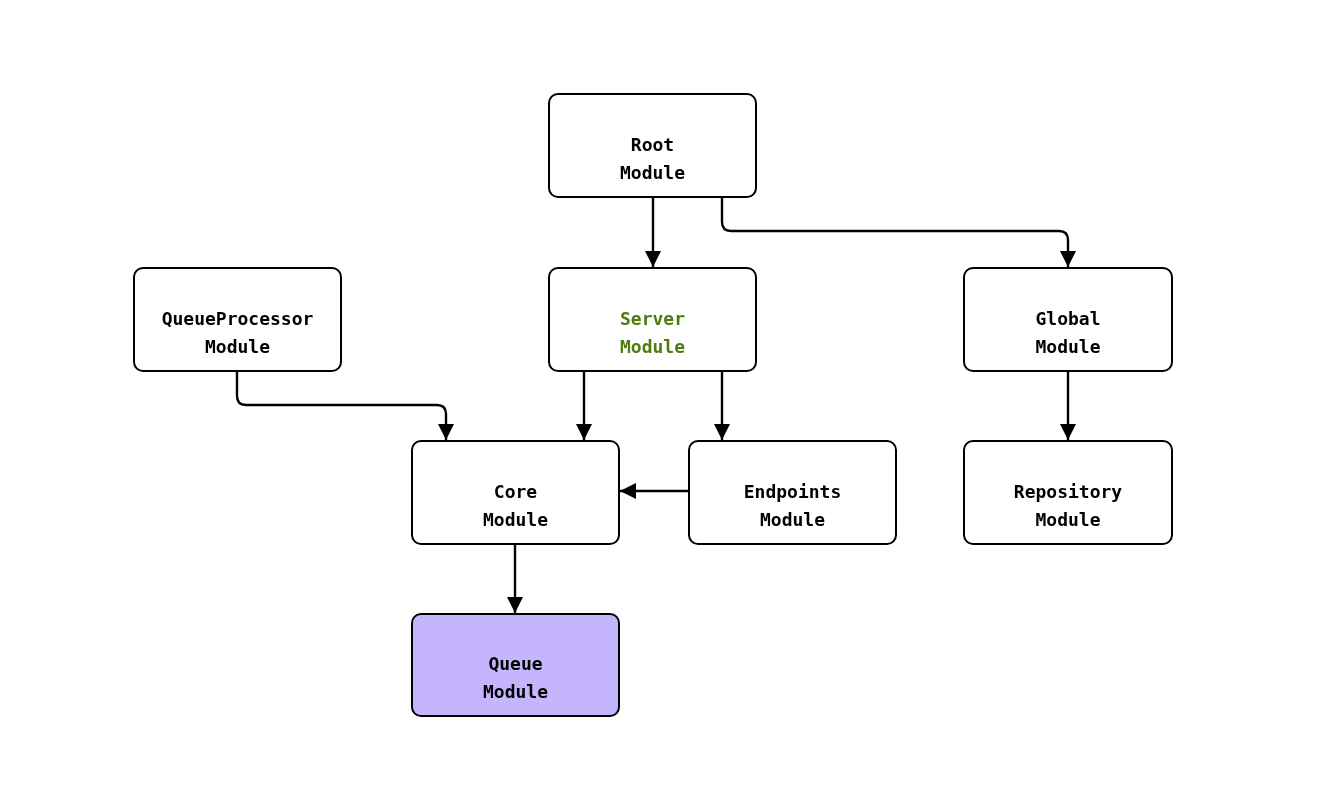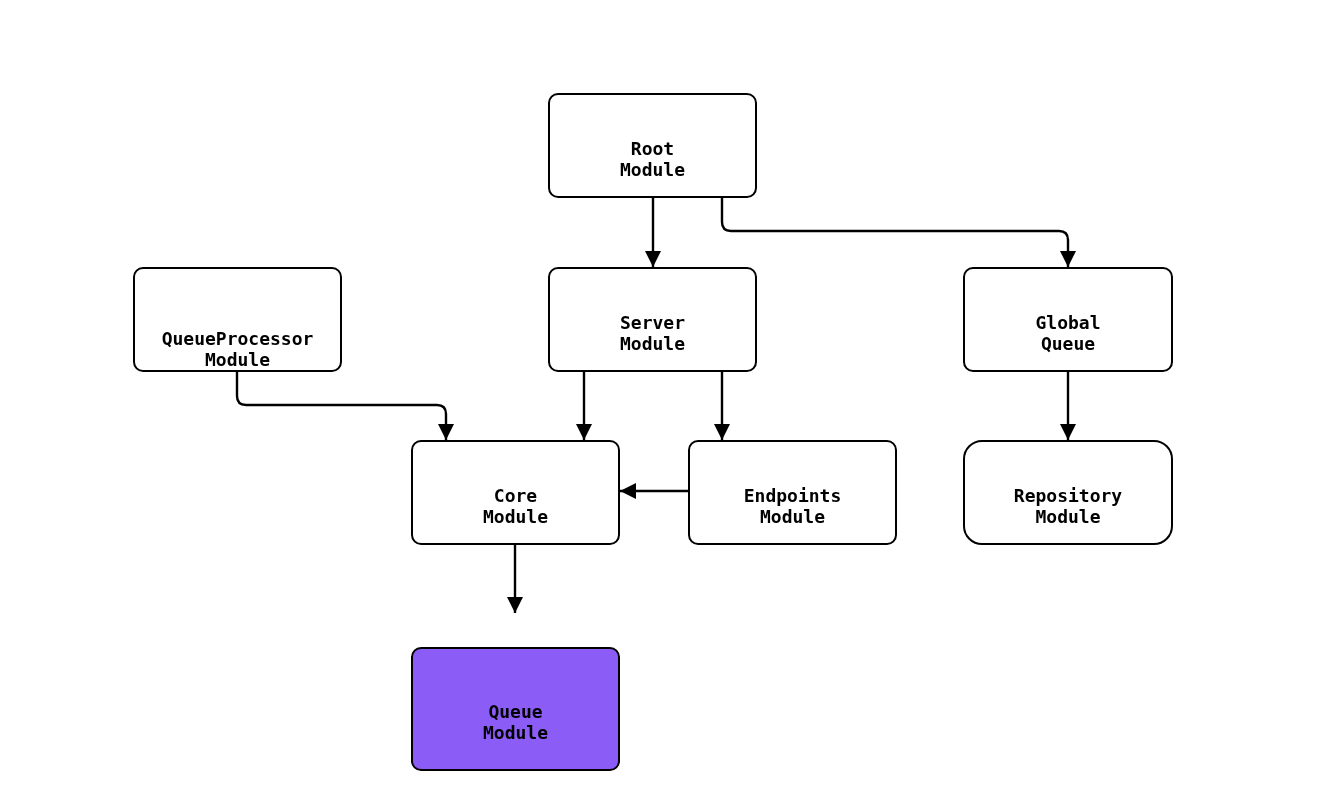--- a/index.html
+++ b/index.html
@@ -42,21 +42,21 @@
     border-radius: 10px;
     display: flex;
     align-items: center;
     justify-content: center;
   }
   .node-label {
     white-space: pre-line;
     text-align: center;
     font-weight: bold;
     font-size: 18px;
-    line-height: 21px;
+    line-height: 28px;
     color: #000000;
     margin-top: 26px;
   }
 </style>
 </head>
 <body>
 
 <div class="stage">
   <svg id="edge-layer" width="1337" height="809" viewBox="0 0 1337 809" xmlns="http://www.w3.org/2000/svg">
     <defs>
@@ -71,42 +71,42 @@
       <path d="M722,372 L722,440" class="edge" stroke="#000000" marker-end="url(#arrowhead)"></path>
       <path d="M688,491 L620,491" class="edge" stroke="#000000" marker-end="url(#arrowhead)"></path>
       <path d="M1068,372 L1068,440" class="edge" stroke="#000000" marker-end="url(#arrowhead)"></path>
       <path d="M515,545 L515,613" class="edge" stroke="#000000" marker-end="url(#arrowhead)"></path>
     </svg>
   <div id="node-layer">
       <div class="node" style="left: 548px; top: 93px; width: 209px; height: 105px; background: rgb(255, 255, 255); border-color: rgb(0, 0, 0);">
         <div class="node-label" style="color: rgb(0, 0, 0);">Root
 Module</div>
       </div>
-      <div class="node" style="left: 133px; top: 267px; width: 209px; height: 105px; background: rgb(255, 255, 255); border-color: rgb(0, 0, 0); align-items: flex-end;">
+      <div class="node" style="left: 133px; top: 267px; width: 209px; height: 105px; background: rgb(255, 255, 255); border-color: rgb(0, 0, 0);">
         <div class="node-label" style="color: rgb(0, 0, 0);">QueueProcessor
 Module</div>
       </div>
       <div class="node" style="left: 548px; top: 267px; width: 209px; height: 105px; background: rgb(255, 255, 255); border-color: rgb(0, 0, 0);">
-        <div class="node-label" style="color: #000000;">Server
+        <div class="node-label" style="color: #4d7c0f;">Server
 Module</div>
       </div>
       <div class="node" style="left: 963px; top: 267px; width: 210px; height: 105px; background: rgb(255, 255, 255); border-color: rgb(0, 0, 0);">
         <div class="node-label" style="color: rgb(0, 0, 0);">Global
-Queue</div>
+Module</div>
       </div>
       <div class="node" style="left: 411px; top: 440px; width: 209px; height: 105px; background: rgb(255, 255, 255); border-color: rgb(0, 0, 0); align-items: center;">
         <div class="node-label" style="color: rgb(0, 0, 0);">Core
 Module</div>
       </div>
       <div class="node" style="left: 688px; top: 440px; width: 209px; height: 105px; background: rgb(255, 255, 255); border-color: rgb(0, 0, 0); justify-content: center;">
         <div class="node-label" style="color: rgb(0, 0, 0);">Endpoints
 Module</div>
       </div>
-      <div class="node" style="left: 963px; top: 440px; width: 210px; height: 105px; background: rgb(255, 255, 255); border-color: rgb(0, 0, 0); border-radius: 19px;">
+      <div class="node" style="left: 963px; top: 440px; width: 210px; height: 105px; background: rgb(255, 255, 255); border-color: rgb(0, 0, 0);">
         <div class="node-label" style="color: rgb(0, 0, 0);">Repository
 Module</div>
       </div>
-      <div class="node" style="left: 411px; top: 647px; width: 209px; height: 124px; background: #8b5cf6; border-color: rgb(0, 0, 0);">
+      <div class="node" style="left: 411px; top: 613px; width: 209px; height: 104px; background: #c4b5fd; border-color: rgb(0, 0, 0);">
         <div class="node-label" style="color: rgb(0, 0, 0);">Queue
 Module</div>
       </div>
     </div>
 </div>
 
 </body></html>

